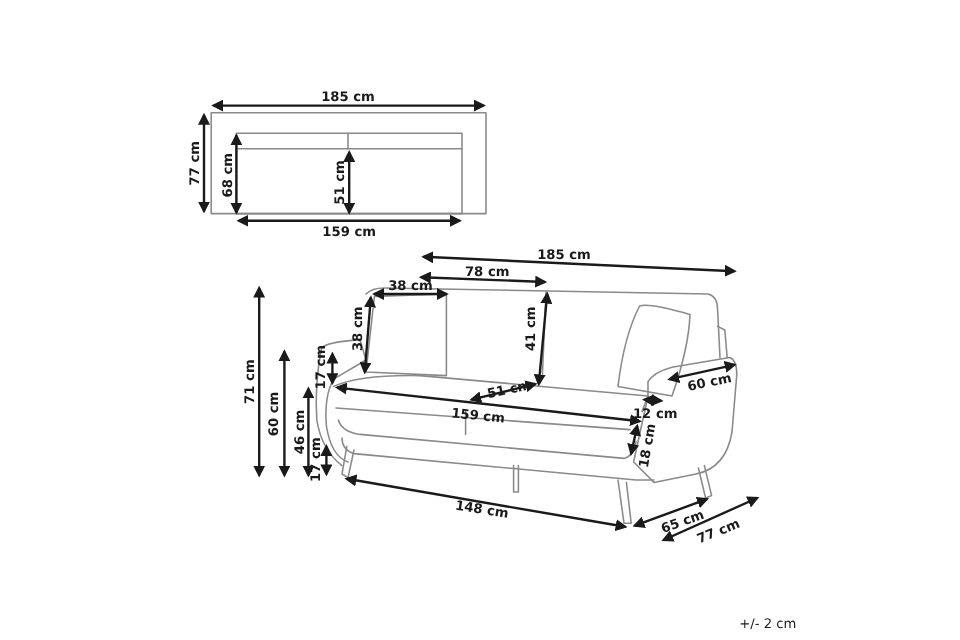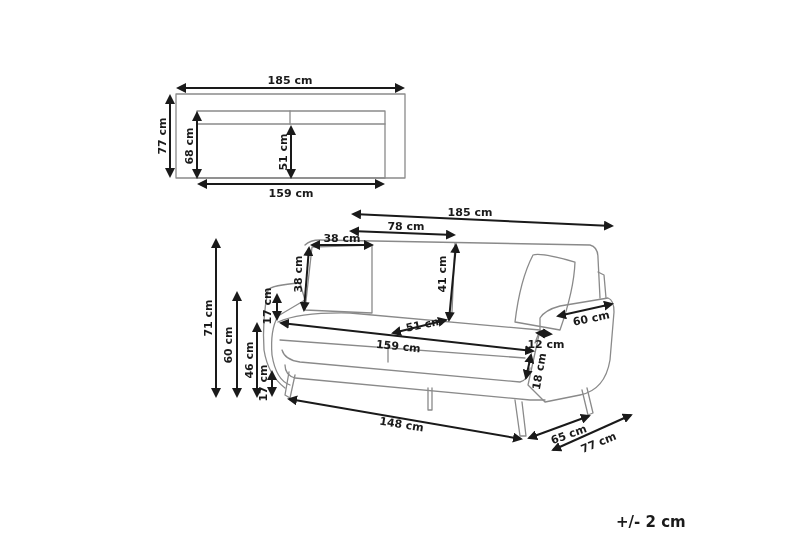--- a/index.html
+++ b/index.html
@@ -2,21 +2,21 @@
 <html><head>
   <meta charset="utf-8">
   <style>
     html, body { margin: 0; padding: 0; background: #ffffff; }
     body { width: 800px; height: 533px; position: relative; overflow: hidden;
            font-family: "DejaVu Sans", sans-serif; }
     #diagram { position: absolute; left: 0; top: 0; width: 800px; height: 533px; }
     .outline { fill: none; stroke: #8a8a8a; stroke-width: 1.3; stroke-linejoin: round; stroke-linecap: round; }
     .dim { stroke: #1a1a1a; stroke-width: 2; fill: none; }
     .lbl { font-family: "DejaVu Sans", sans-serif; font-weight: bold; font-size: 11px; fill: #1a1a1a; }
-    .tol { position: absolute; left: 616px; top: 513px; font-weight: bold; font-size: 15px;
+    .tol { position: absolute; left: 616px; top: 513px; font-weight: normal; font-size: 11px;
            color: #1a1a1a; font-family: "DejaVu Sans", sans-serif; }
   </style>
 </head>
 <body>
 
 <svg id="diagram" viewBox="0 0 800 533" xmlns="http://www.w3.org/2000/svg">
   <defs>
     <marker id="ah" viewBox="0 0 10 10" refX="8" refY="5" markerWidth="5" markerHeight="5" orient="auto-start-reverse">
       <path d="M0,0 L10,5 L0,10 z" fill="#1a1a1a"></path>
     </marker>

